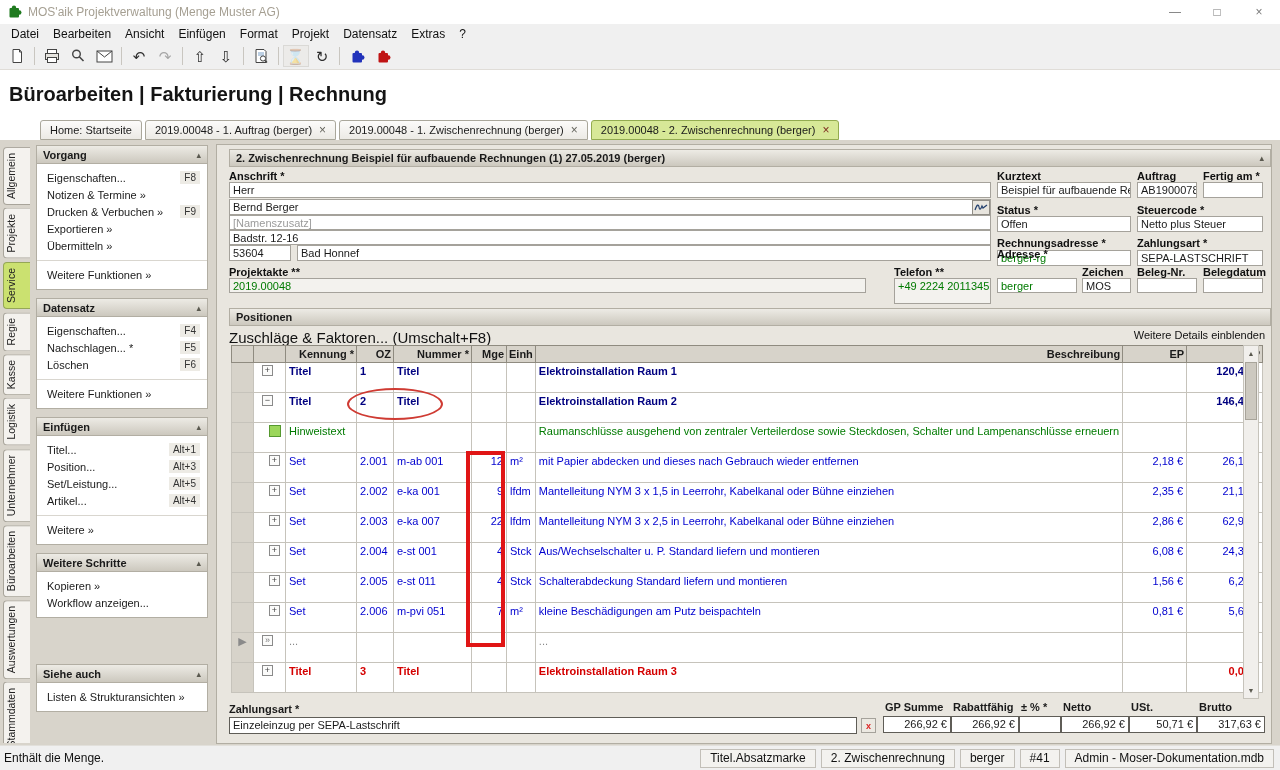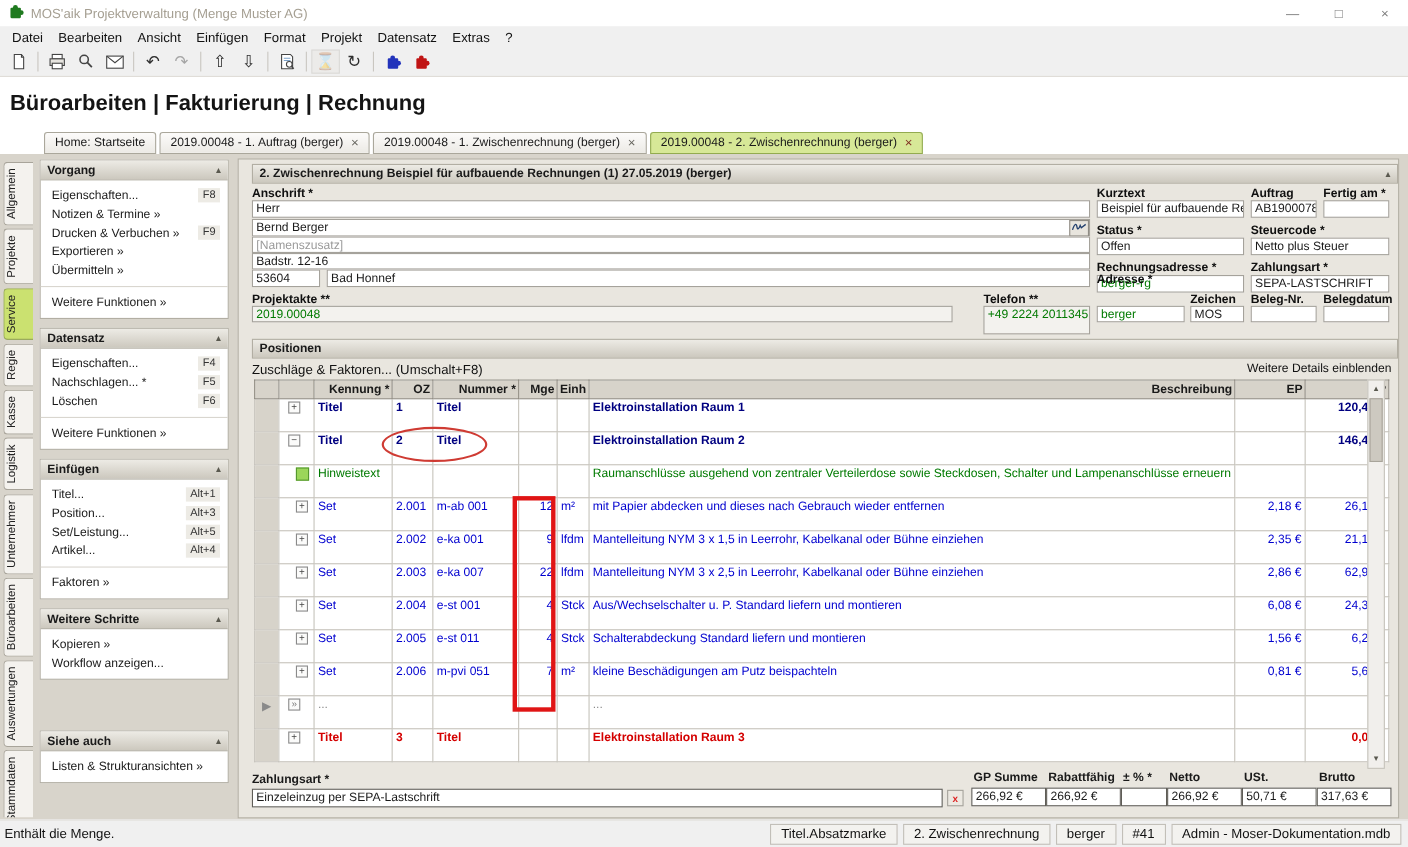--- a/index.html
+++ b/index.html
@@ -57,21 +57,21 @@
   #content { position:absolute; top:4px; left:216px; width:1056px; height:600px; background:#e9e6df; border:1px solid #b2aea3; }
   .hbar { position:absolute; left:12px; width:1042px; height:18px; background:linear-gradient(#edebe5,#ccc8be); border:1px solid #b2aea3; display:flex; align-items:center; justify-content:space-between; padding:0 6px; font-weight:bold; font-size:11px; }
 
   .flabel { position:absolute; font-weight:bold; font-size:11px; white-space:nowrap; color:#101010; }
   .ffield { position:absolute; height:16px; background:#fff; border:1px solid #a5a29b; font-size:11px; line-height:13px; padding:1px 3px; white-space:nowrap; overflow:hidden; }
   .ffield.ro { background:#f3f2ee; }
   .green { color:#007a00; }
   .placeholder { color:#9b9b9b; }
   #sig-btn { position:absolute; left:755px; top:55px; width:18px; height:15px; background:#e8e5de; border:1px solid #8f8c85; display:flex; align-items:center; justify-content:center; }
 
-  .link-left { position:absolute; left:12px; top:184px; font-size:12px; color:#111; }
+  .link-left { position:absolute; left:12px; top:184px; font-size:15px; color:#111; }
   .link-right { position:absolute; right:6px; top:184px; font-size:11px; color:#111; }
 
   
   #pos-table { position:absolute; left:14px; top:200px; border-collapse:collapse; table-layout:fixed; background:#fff; border:1px solid #8a867c; }
   #pos-table th { height:17px; background:#d7d3ca; border:1px solid #8f8b80; font-weight:bold; font-size:11px; text-align:right; padding:0 2px; overflow:hidden; }
   #pos-table td { height:30px; border:1px solid #c6c3bb; vertical-align:top; padding:2px 3px; font-size:11px; white-space:nowrap; overflow:hidden; }
   td.sel { background:#d7d3ca; border:1px solid #b2aea4; text-align:center; padding-top:9px; font-size:9px; color:#000; }
   td.exp { padding-top:3px; }
   .box { display:inline-block; width:11px; height:11px; border:1px solid #8a8a8a; background:#fbfbfa; font-size:9px; line-height:9px; text-align:center; color:#444; margin-left:5px; vertical-align:top; font-weight:normal; }
   .box.indent { margin-left:12px; }
@@ -95,21 +95,21 @@
   #annot-ellipse { position:absolute; left:130px; top:243px; width:96px; height:32px; border:2px solid #cf3b33; border-radius:50%; pointer-events:none; }
   #annot-rect { position:absolute; left:249px; top:306px; width:39px; height:196px; border:4px solid #e01515; pointer-events:none; }
 
   
   .zl-label { position:absolute; left:12px; top:558px; font-weight:bold; }
   #zl-input { position:absolute; left:12px; top:572px; width:628px; height:17px; background:#fff; border:1px solid #5f5d57; padding:1px 3px; line-height:13px; }
   #zl-clear { position:absolute; left:644px; top:573px; width:15px; height:15px; background:#ece9e2; border:1px solid #a5a29b; color:#d22; font-size:9px; font-weight:bold; display:flex; align-items:center; justify-content:center; }
   #totals { position:absolute; left:666px; top:556px; display:flex; }
   .tot-col { display:flex; flex-direction:column; }
   .tot-label { font-weight:bold; height:15px; padding-left:2px; white-space:nowrap; overflow:hidden; }
-  .tot-value { height:17px; background:#fff; border:1px solid #5f5d57; padding:1px 3px; line-height:13px; white-space:nowrap; }
+  .tot-value { height:17px; background:#fff; border:1px solid #5f5d57; padding:1px 3px; line-height:13px; white-space:nowrap;text-align:right; }
 
   
   #statusbar { position:absolute; top:745px; left:0; width:1280px; height:25px; background:#f0f0f0; border-top:1px solid #e2e0db; display:flex; align-items:center; font-size:12px; padding:0 6px 0 4px; gap:5px; }
   #status-msg { flex:1; color:#111; }
   .status-seg { background:#f3f2ef; border:1px solid #c2bfb8; height:19px; line-height:17px; padding:0 9px; white-space:nowrap; color:#111; }
 </style>
 </head>
 <body>
 
 <div id="app">
@@ -328,21 +328,21 @@
               <span>Set/Leistung...</span>
               <span class="nav-key">Alt+5</span>
             </div>
             <div class="nav-item">
               <span>Artikel...</span>
               <span class="nav-key">Alt+4</span>
             </div>
           </div>
           <div class="sec-group">
             <div class="nav-item">
-              <span>Faktoren »</span>
+              <span>Weitere »</span>
             </div>
           </div>
         </div>
         <div class="section">
           <div class="sec-header">
             <span>Weitere Schritte</span>
             <span class="collapse-icon">▴</span>
           </div>
           <div class="sec-group">
             <div class="nav-item">

